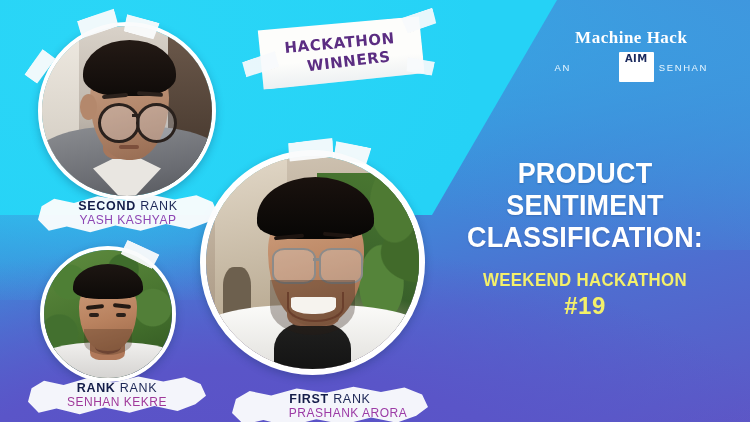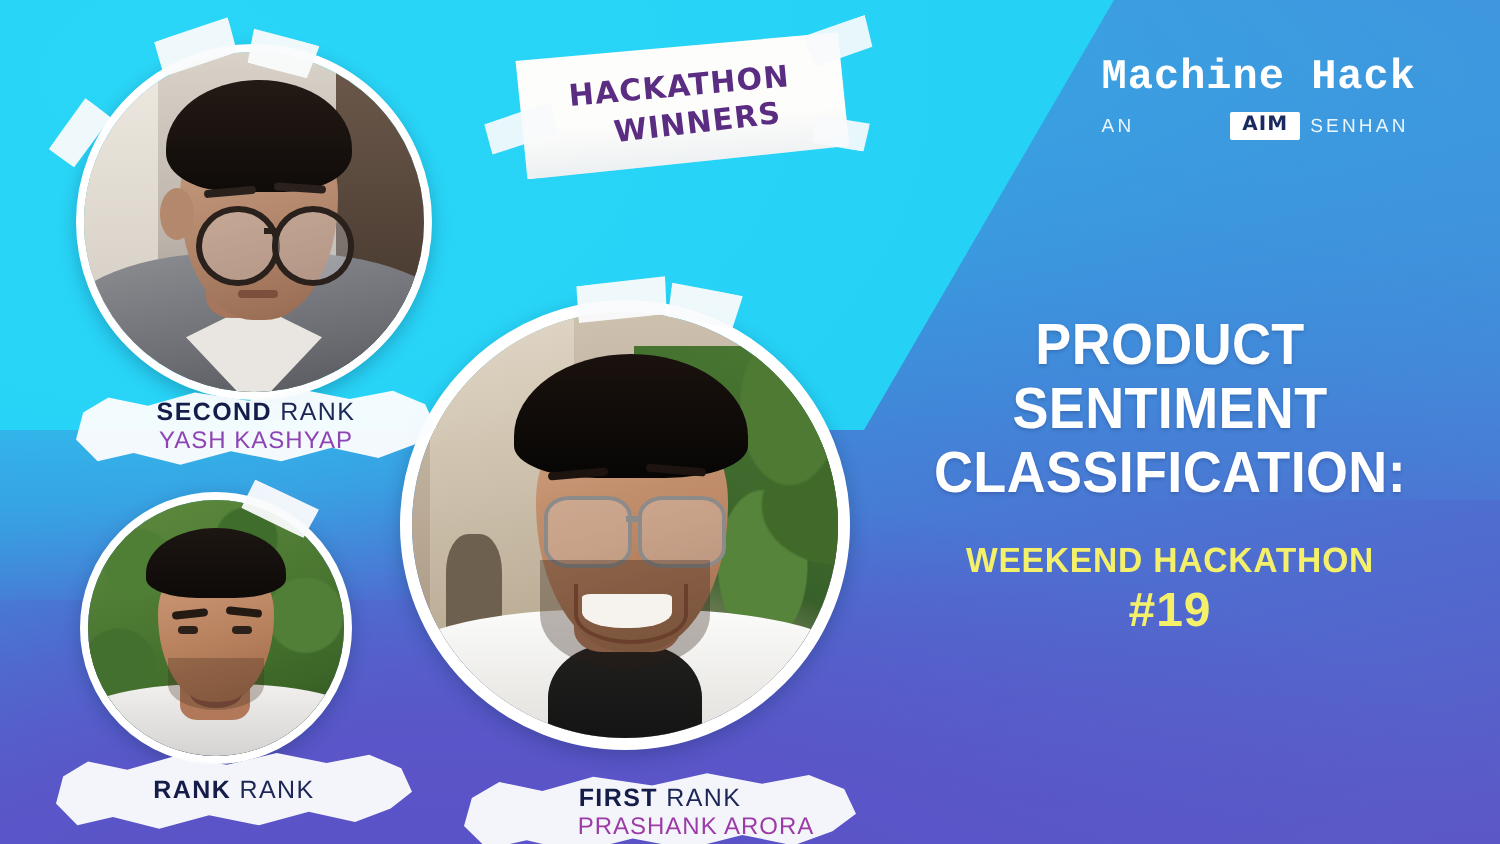--- a/index.html
+++ b/index.html
@@ -16,26 +16,26 @@
   .bg-cyan-wedge{position:absolute;top:0;left:0;width:565px;height:215px;
     background:#25d2f6;
     clip-path:polygon(0 0, 557px 0, 432px 215px, 0 215px);}
   .bg-cyan-soft{position:absolute;top:0;left:0;width:470px;height:300px;
     background:radial-gradient(ellipse at 18% 12%, #2ad6f7 0%, rgba(42,214,247,.55) 42%, rgba(42,214,247,0) 76%);}
   .bg-blue-right{position:absolute;top:0;right:0;width:330px;height:250px;
     background:linear-gradient(200deg,#3f97de 0%, rgba(63,151,222,0) 88%);}
 
   
   .logo{position:absolute;top:29px;right:42px;text-align:center;}
-  .logo-main{font-size:21px;font-weight:700;color:#ffffff;letter-spacing:.5px;
-    font-family:Liberation Mono, monospace;line-height:1;}
+  .logo-main{font-size:17px;font-weight:700;color:#ffffff;letter-spacing:.5px;
+    font-family:Liberation Serif, serif;line-height:1;}
   .logo-sub{margin-top:6px;display:flex;align-items:center;justify-content:flex-start;gap:5px;
     font-size:9.5px;color:#eaf7ff;letter-spacing:1.6px;font-weight:400;}
   .aim-box{background:#ffffff;color:#1b2a5e;font-weight:800;font-size:10px;
-    padding:2px 6px 2px 6px;letter-spacing:.5px;line-height:1;border-radius:1px;
+    padding:2px 6px 18px 6px;letter-spacing:.5px;line-height:1;border-radius:1px;
     font-family:"DejaVu Sans", sans-serif;margin-left:43px;}
 
   
   .title-block{position:absolute;left:424px;top:158px;width:322px;text-align:center;}
   .title-main{color:#ffffff;font-weight:800;font-size:29px;line-height:1.10;
     letter-spacing:.2px;font-family:"Liberation Sans Narrow","Liberation Sans",sans-serif;
     transform:scaleX(.93);transform-origin:center;
     text-shadow:0 1px 2px rgba(20,40,90,.25);}
   .title-sub{margin-top:15px;color:#f4f06a;font-weight:700;font-size:17.5px;
     letter-spacing:.4px;line-height:1.28;transform:scaleX(.96);transform-origin:center;}
@@ -304,20 +304,21 @@
     </div>
   </div>
 
   <div class="brush b3">
     <div class="brush-bg"></div>
     <div class="brush-text">
       <div class="rank-line">
         <b>RANK</b>
         <span>RANK</span>
       </div>
+      <div class="name-line">SENHAN KEKRE</div>
     </div>
   </div>
 
   <div class="brush b1">
     <div class="brush-bg"></div>
     <div class="brush-text">
       <div class="rank-line">
         <b>FIRST</b>
         <span>RANK</span>
       </div>

